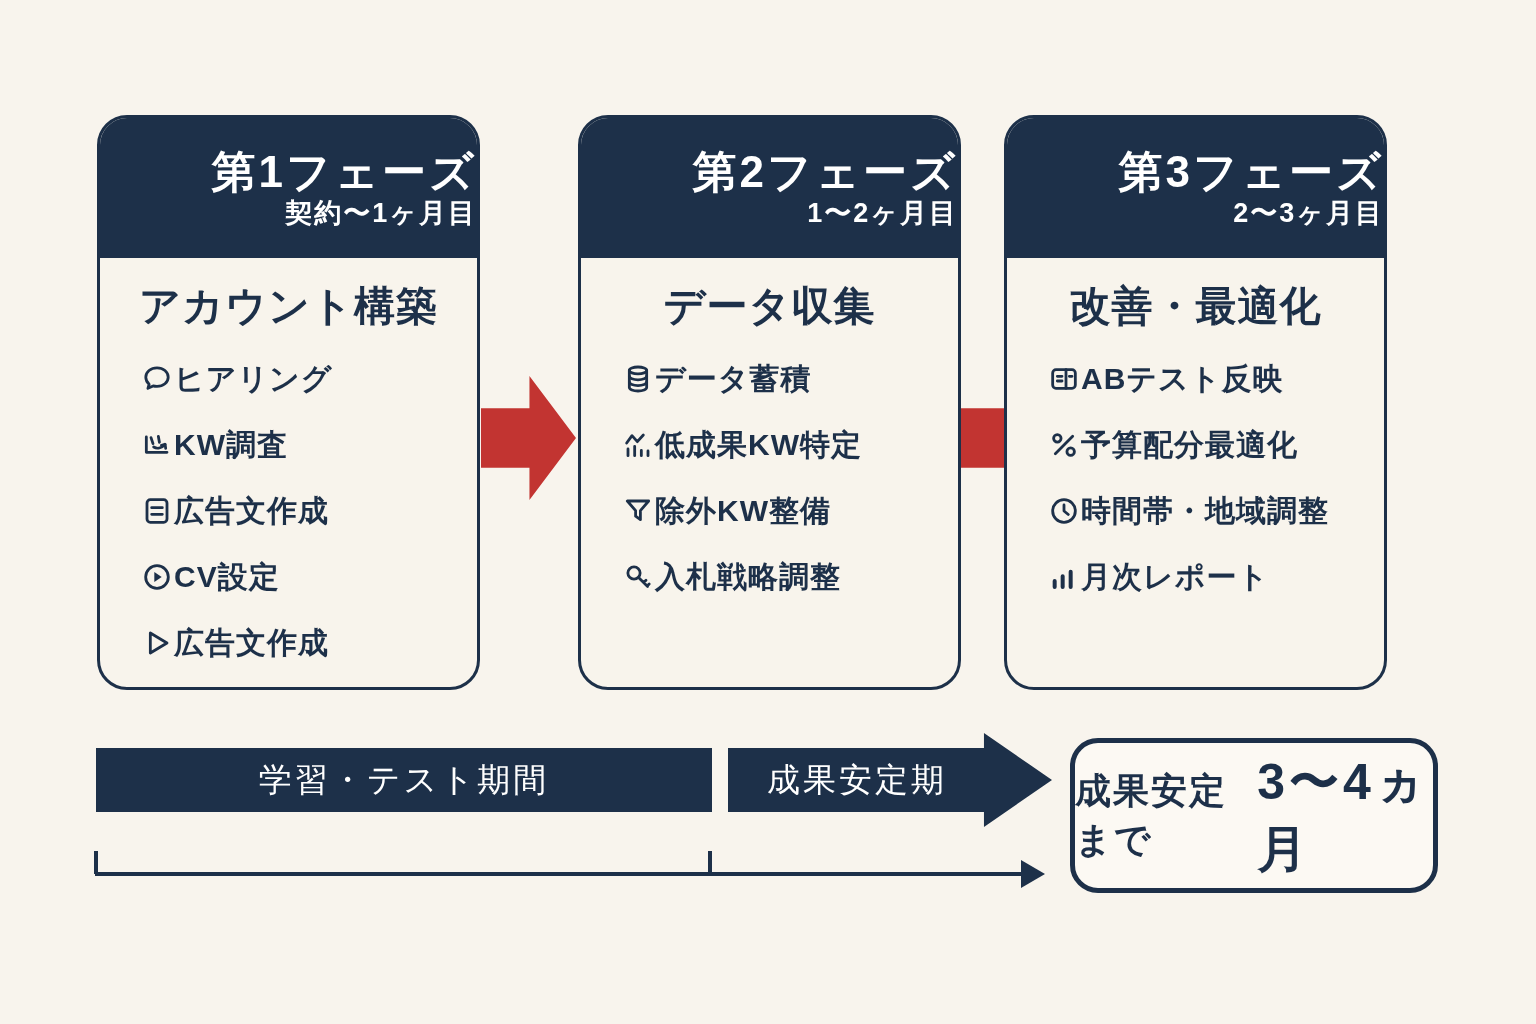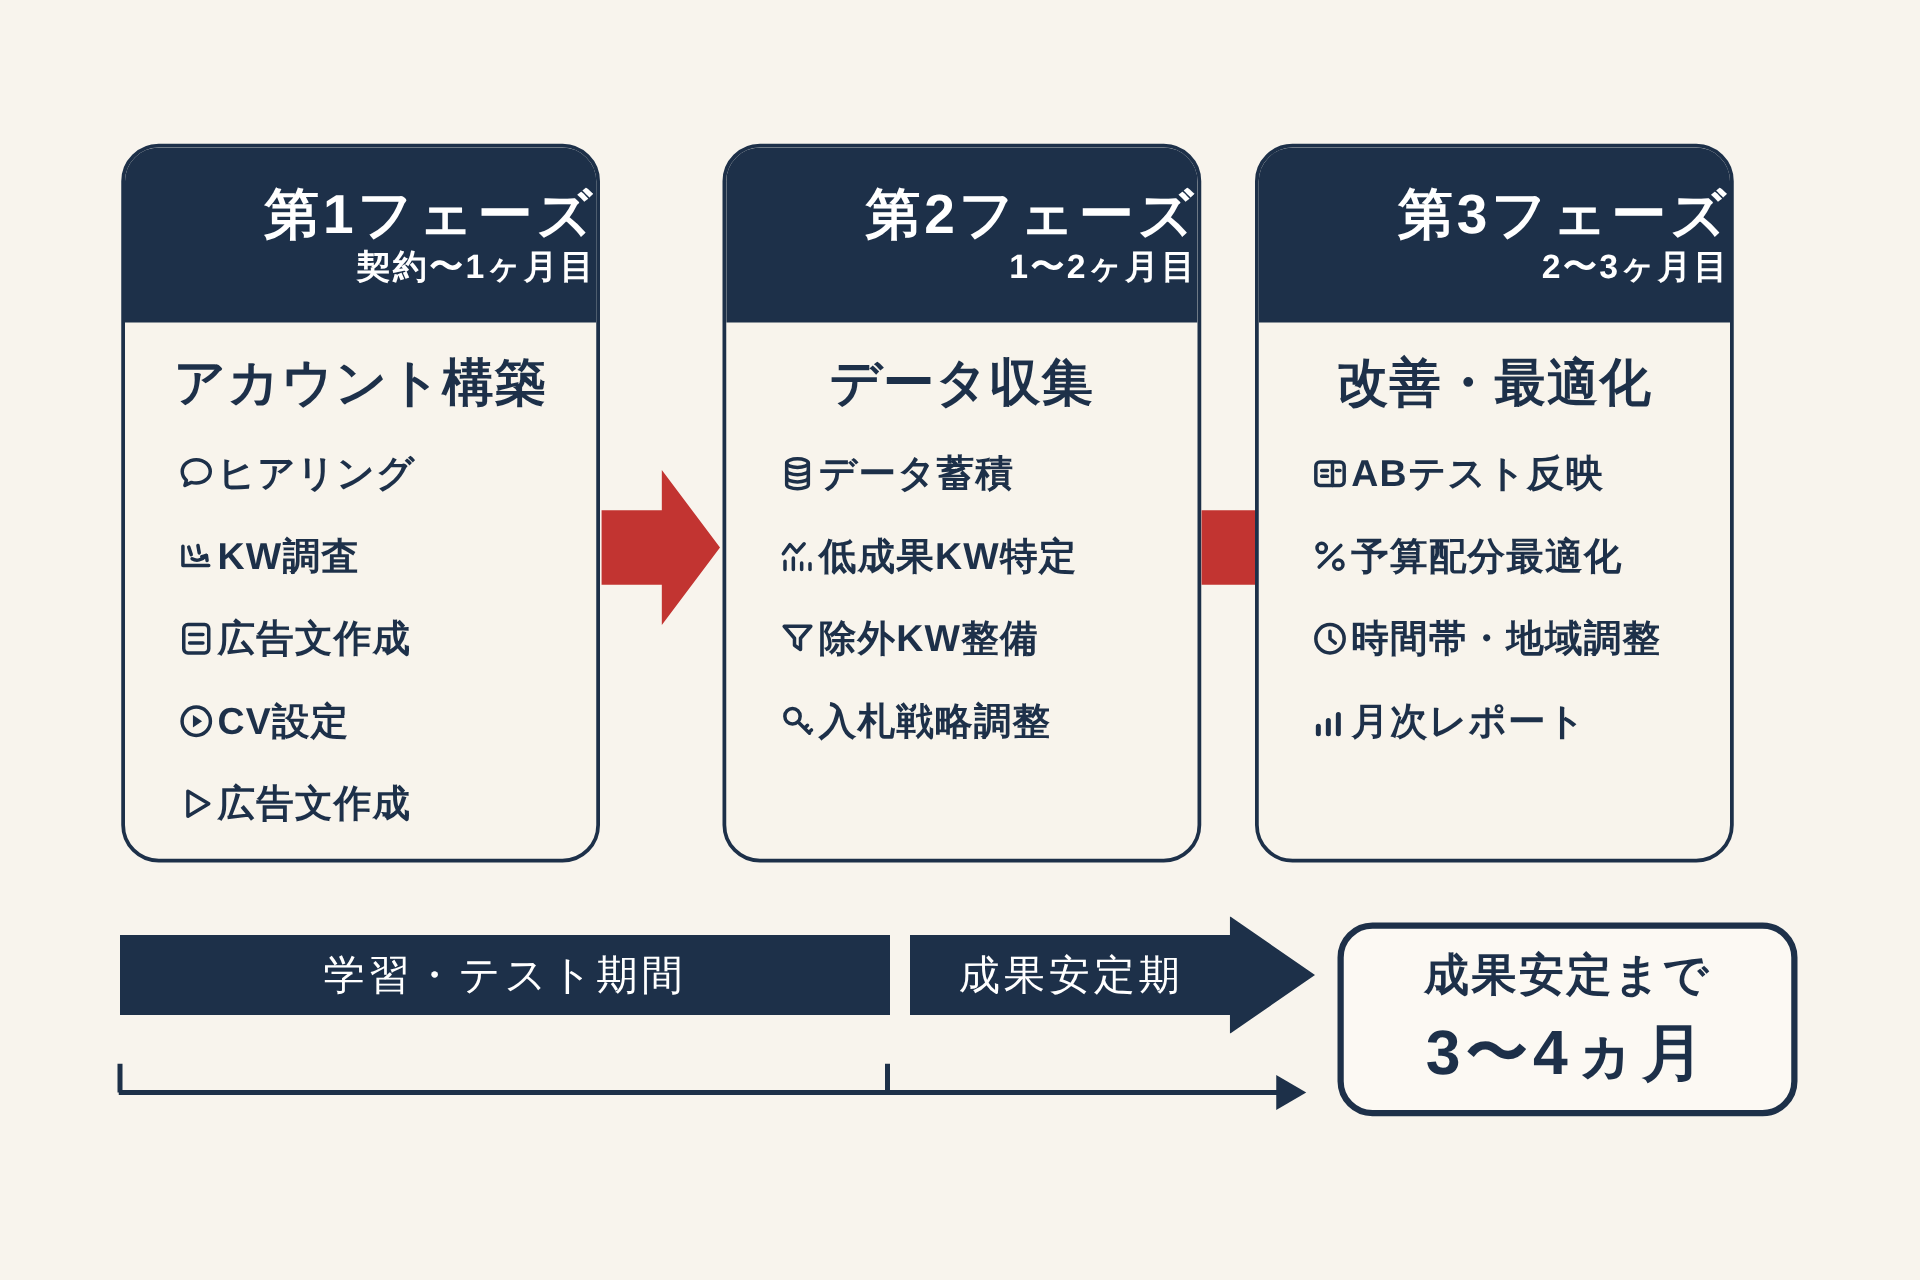--- a/index.html
+++ b/index.html
@@ -119,21 +119,21 @@
     border-bottom:14px solid transparent;
   }
   
   .summary-box{
     position:absolute;
     left:1070px;top:738px;width:368px;height:155px;
     box-sizing:border-box;
     background:#FCF9F3;
     border:5px solid #1D3049;
     border-radius:28px;
-    display:flex;flex-direction:column;
+    display:flex;flex-direction:row;
     align-items:center;justify-content:center;
     gap:4px;
   }
   .summary-line1{
     font-size:36px;font-weight:bold;color:#1D3049;letter-spacing:2px;
   }
   .summary-line2{
     font-size:50px;font-weight:bold;color:#1D3049;letter-spacing:4px;
   }
   .ic{stroke:#1D3049;fill:none;stroke-width:2.1;stroke-linecap:round;stroke-linejoin:round;}

